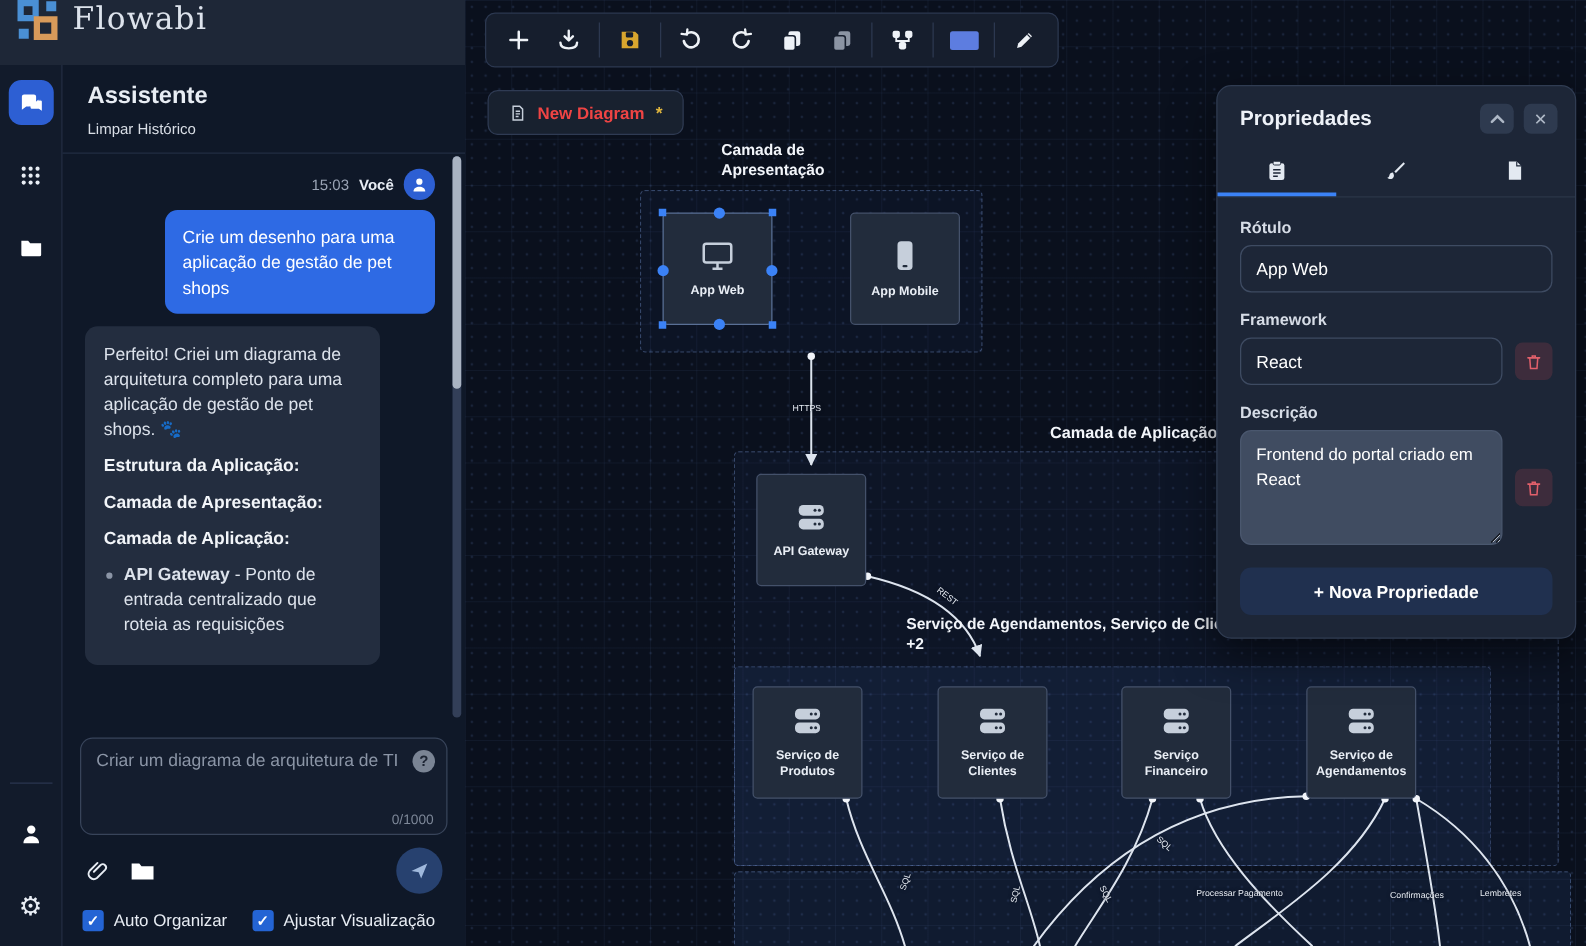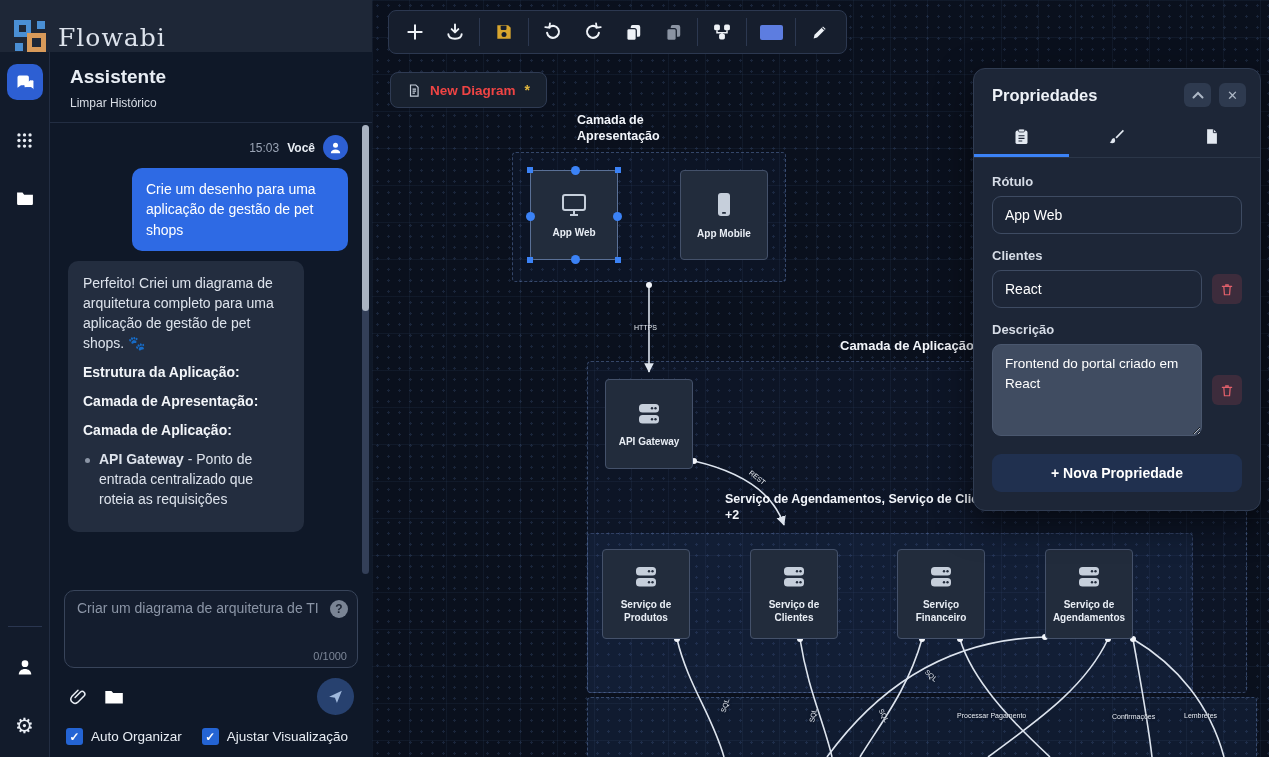--- a/index.html
+++ b/index.html
@@ -3,21 +3,21 @@
 <meta charset="utf-8">
 <style>
   * { margin:0; padding:0; box-sizing:border-box; }
   html,body { width:1269px; height:757px; overflow:hidden; background:#0a101d;
     font-family:"Liberation Sans", sans-serif; color:#e8edf4; }
 
   .layout { display:flex; width:100%; height:100%; }
 
   
   .left-col { width:372px; height:100%; display:flex; flex-direction:column; background:#0f1828; flex:none; }
-  .app-header { height:52px; background:#1e2737; display:flex; align-items:flex-end; gap:12px; padding:0 14px; flex:none; }
+  .app-header { height:52px; background:#1e2737; display:flex; align-items:flex-start; gap:12px; padding:0 14px; flex:none; }
   .logo { position:relative; width:32px; height:32px; flex:none; }
   .logo .sq-a { position:absolute; left:0; top:0; width:17px; height:17px; border:5px solid #4a8fd4; }
   .logo .sq-b { position:absolute; right:1px; top:1px; width:8px; height:8px; background:#4a8fd4; }
   .logo .sq-c { position:absolute; left:1px; bottom:1px; width:8px; height:8px; background:#4a8fd4; }
   .logo .sq-d { position:absolute; right:0; bottom:0; width:19px; height:19px; border:5px solid #d89a5a; }
   .brand { font-family:"DejaVu Serif", serif; font-size:25px; color:#dde3ec; letter-spacing:1px; font-weight:400; }
 
   .left-body { flex:1; display:flex; min-height:0; }
   .rail { width:50px; background:#121b2b; border-right:1px solid #222d42; display:flex; flex-direction:column; align-items:center; padding:12px 0 14px; gap:22px; flex:none; }
   .rail-btn { width:36px; height:36px; border-radius:10px; display:flex; align-items:center; justify-content:center; cursor:pointer; }
@@ -496,21 +496,21 @@
           </svg>
         </div>
       </div>
 
       <div class="panel-body">
         <div class="field-label">Rótulo</div>
         <div class="field-row">
           <input class="pinput" value="App Web" style="">
         </div>
 
-        <div class="field-label">Clientes</div>
+        <div class="field-label">Framework</div>
         <div class="field-row">
           <input class="pinput" value="React" style="">
           <div class="trash-btn">
             <svg width="14" height="15" viewBox="0 0 24 24" fill="none" stroke="#e2606b" stroke-width="2.1" stroke-linecap="round">
               <path d="M4 6.5h16M10 6V4h4v2M6.5 6.5 7.6 21h8.8l1.1-14.5"></path>
             </svg>
           </div>
         </div>
 
         <div class="field-label">Descrição</div>

